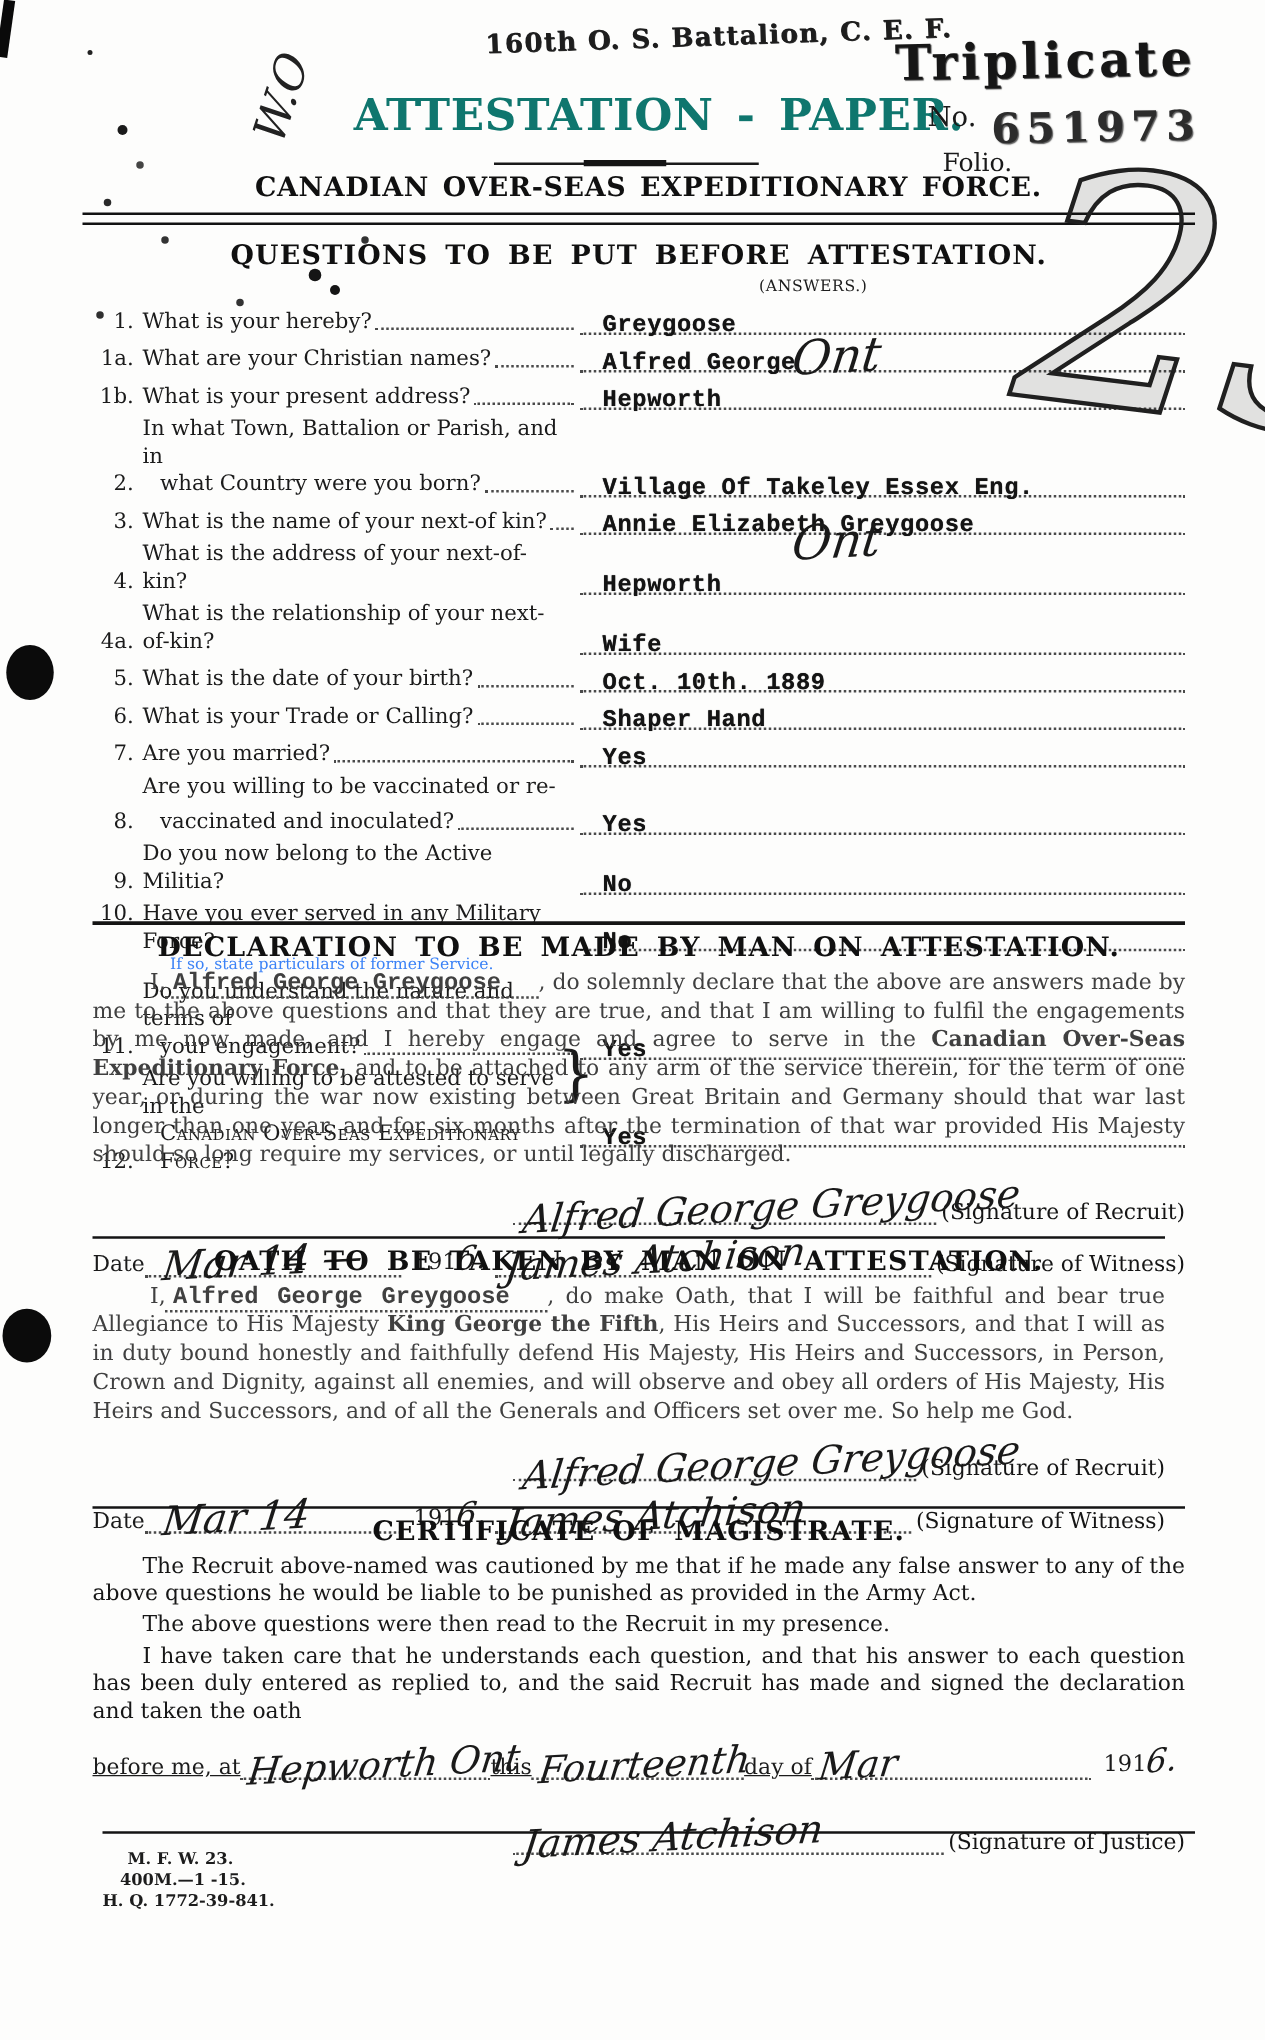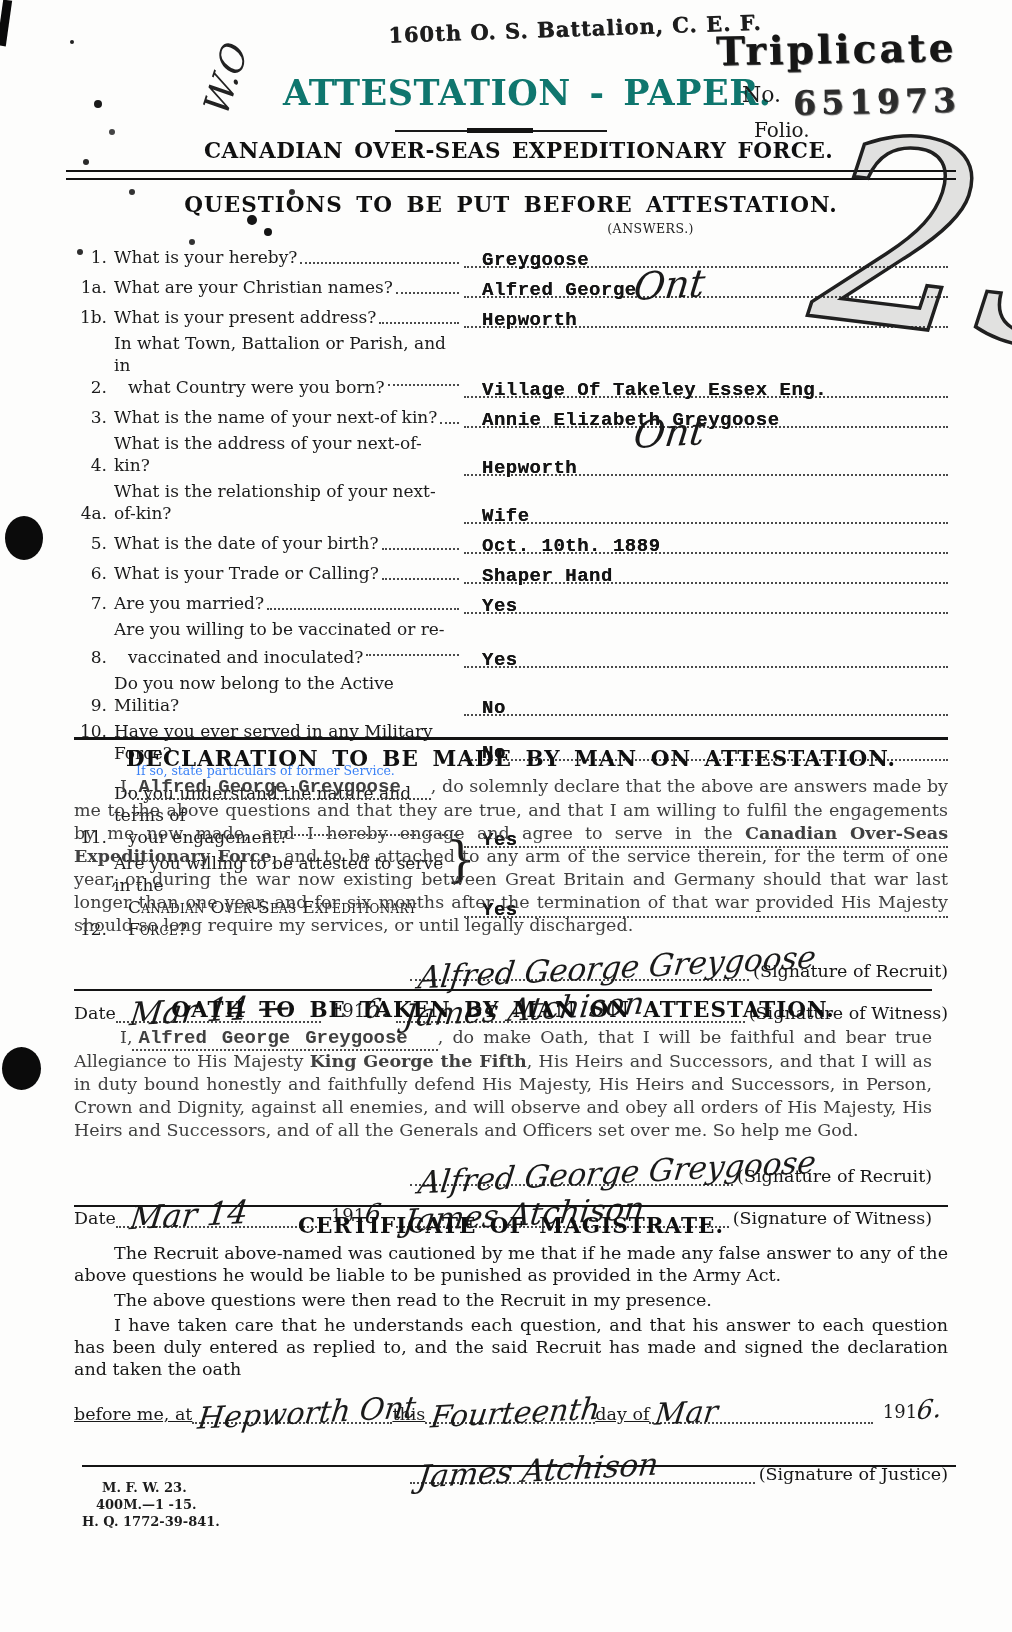--- a/index.html
+++ b/index.html
@@ -121,21 +121,21 @@
   
   .sec-questions{left:74px;right:64px;top:186px;height:551px;}
   .answers-label{
     width:330px;margin:0 0 6px 290px;text-align:right;
     font-size:12.5px;letter-spacing:0.5px;color:#1c1c1c;
   }
   .q-row{display:flex;align-items:flex-end;margin-bottom:4px;font-size:17px;line-height:22px;}
   .q-num{width:40px;text-align:right;padding-right:7px;box-sizing:border-box;flex:none;}
   .q-flex{width:348px;flex:none;display:flex;align-items:flex-end;}
   .q-flex.two{display:block;position:relative;}
-  .q-l2row{display:flex;align-items:center;}
+  .q-l2row{display:flex;align-items:flex-end;}
   .q-l2row .q-indent{width:14px;flex:none;}
   .leader{flex:1;border-bottom:2px dotted #4a4a4a;margin:0 3px 4px 3px;height:0;}
   .ans{flex:1;position:relative;border-bottom:2px dotted #4a4a4a;height:24px;margin-left:2px;}
   .ans .typed{position:absolute;left:18px;bottom:-5px;}
   .ans .ont{position:absolute;left:170px;top:-28px;font-size:38px;z-index:4;}
   .q-note{font-size:12.5px;line-height:14px;margin-left:22px;color:#3b82f6;}
   .row-top{align-items:flex-start;}
   .row-top .ans{margin-top:15px;}
   .smallcaps{font-variant:small-caps;letter-spacing:0.3px;}
   .brace{position:absolute;right:-14px;top:-4px;font-size:48px;font-weight:300;color:#1a1a1a;}

